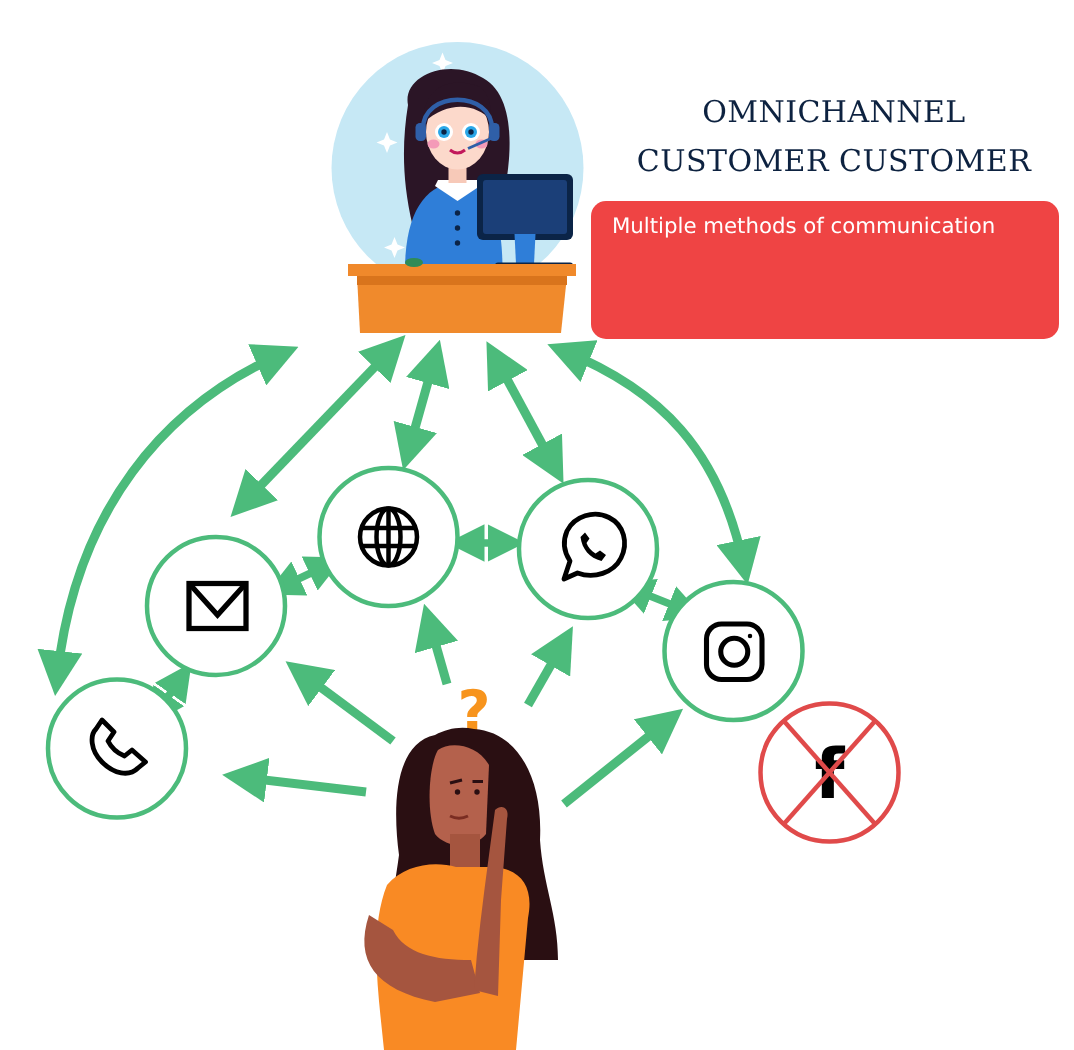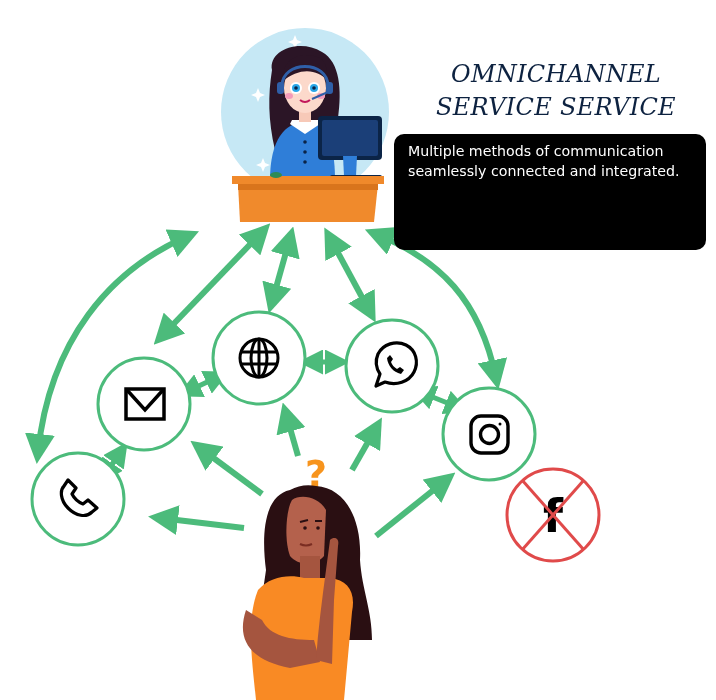--- a/index.html
+++ b/index.html
@@ -1,20 +1,20 @@
 <!DOCTYPE html>
 <html><head>
 <meta charset="utf-8">
 <style>
   html, body { margin:0; padding:0; background:#ffffff; }
   body { width:716px; height:700px; position:relative; overflow:hidden; font-family:"DejaVu Sans", sans-serif; }
   #canvas { position:absolute; left:0; top:0; width:716px; height:700px; }
   .title { position:absolute; left:396px; top:58px; width:320px; text-align:center;
-    font-family:"DejaVu Serif", serif; color:#0d2240; font-size:24px; line-height:33px; letter-spacing:0.3px;font-style:italic; }
-  .info-box { position:absolute; left:394px; top:134px; width:312px; height:116px; background:#000000;
+    font-family:"DejaVu Serif", serif; color:#0d2240; font-size:20px; line-height:33px; letter-spacing:0.3px; }
+  .info-box { position:absolute; left:394px; top:134px; width:312px; height:92px; background:#ef4444;
     border-radius:10px; box-sizing:border-box; padding:8px 10px 0 14px; color:#ffffff;
     font-family:"DejaVu Sans", sans-serif; font-size:14.2px; line-height:19.5px; }
   .info-box span { display:block; white-space:nowrap; }
 </style>
 </head>
 <body>
 
 <svg id="canvas" viewBox="0 0 716 700" xmlns="http://www.w3.org/2000/svg">
   <defs>
     <marker id="ah" viewBox="0 0 10 10" refX="6" refY="5" markerWidth="5" markerHeight="5" orient="auto-start-reverse">
@@ -156,19 +156,18 @@
 
     <path d="M258,590 C270,576 290,574 304,578 L330,578 C348,580 356,592 352,612 L344,700 L256,700 C252,660 246,620 258,590z" fill="#f98a24"></path>
 
     <path d="M246,610 C236,640 250,660 290,668 L320,662 L314,640 C290,640 270,636 262,620z" fill="#a5553f"></path>
     <path d="M316,660 C318,630 322,600 326,570 L330,540 C334,536 340,538 338,546 L334,600 L332,664z" fill="#a5553f"></path>
   </g>
 </svg>
 
 <div class="title">
   <div>OMNICHANNEL</div>
-  <div>SERVICE SERVICE</div>
+  <div>CUSTOMER CUSTOMER</div>
 </div>
 
 <div class="info-box">
   <span>Multiple methods of communication</span>
-  <span>seamlessly connected and integrated.</span>
 </div>
 
 </body></html>

